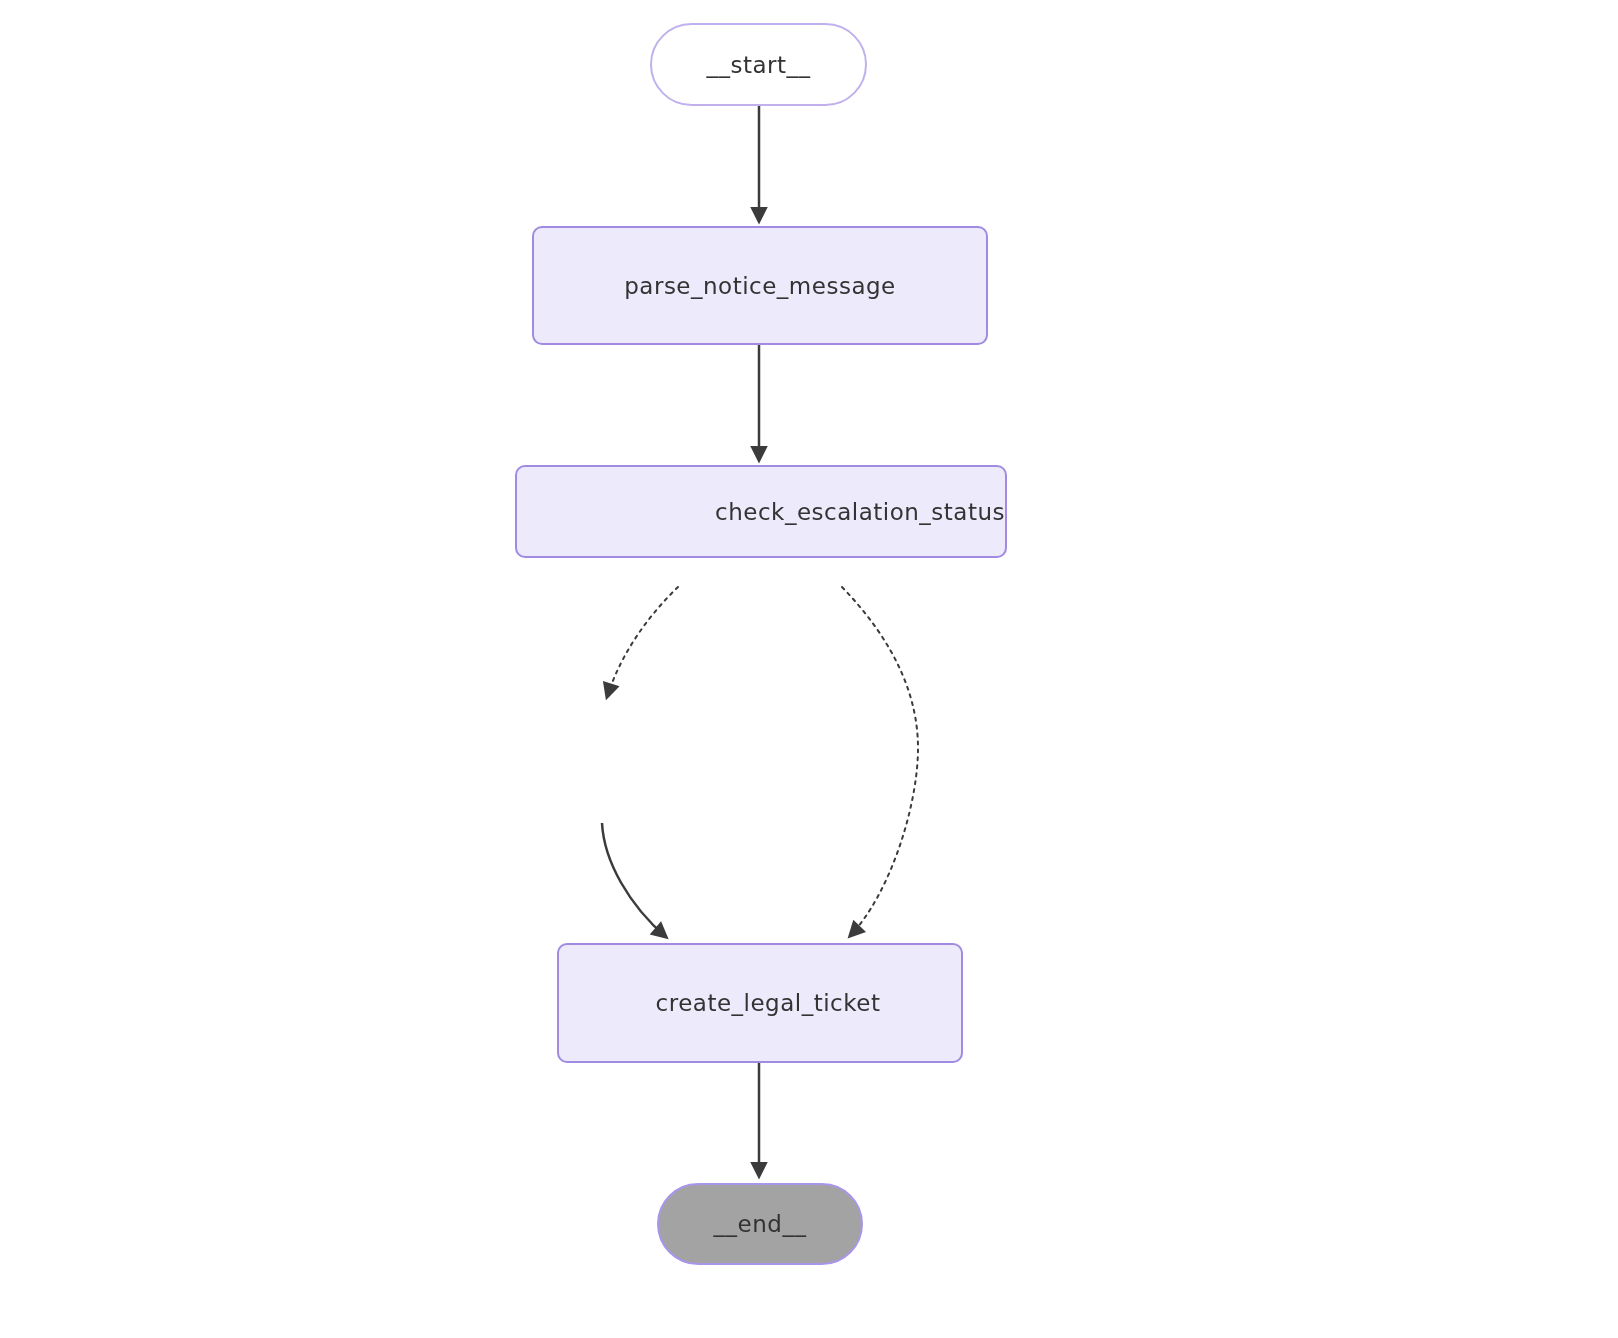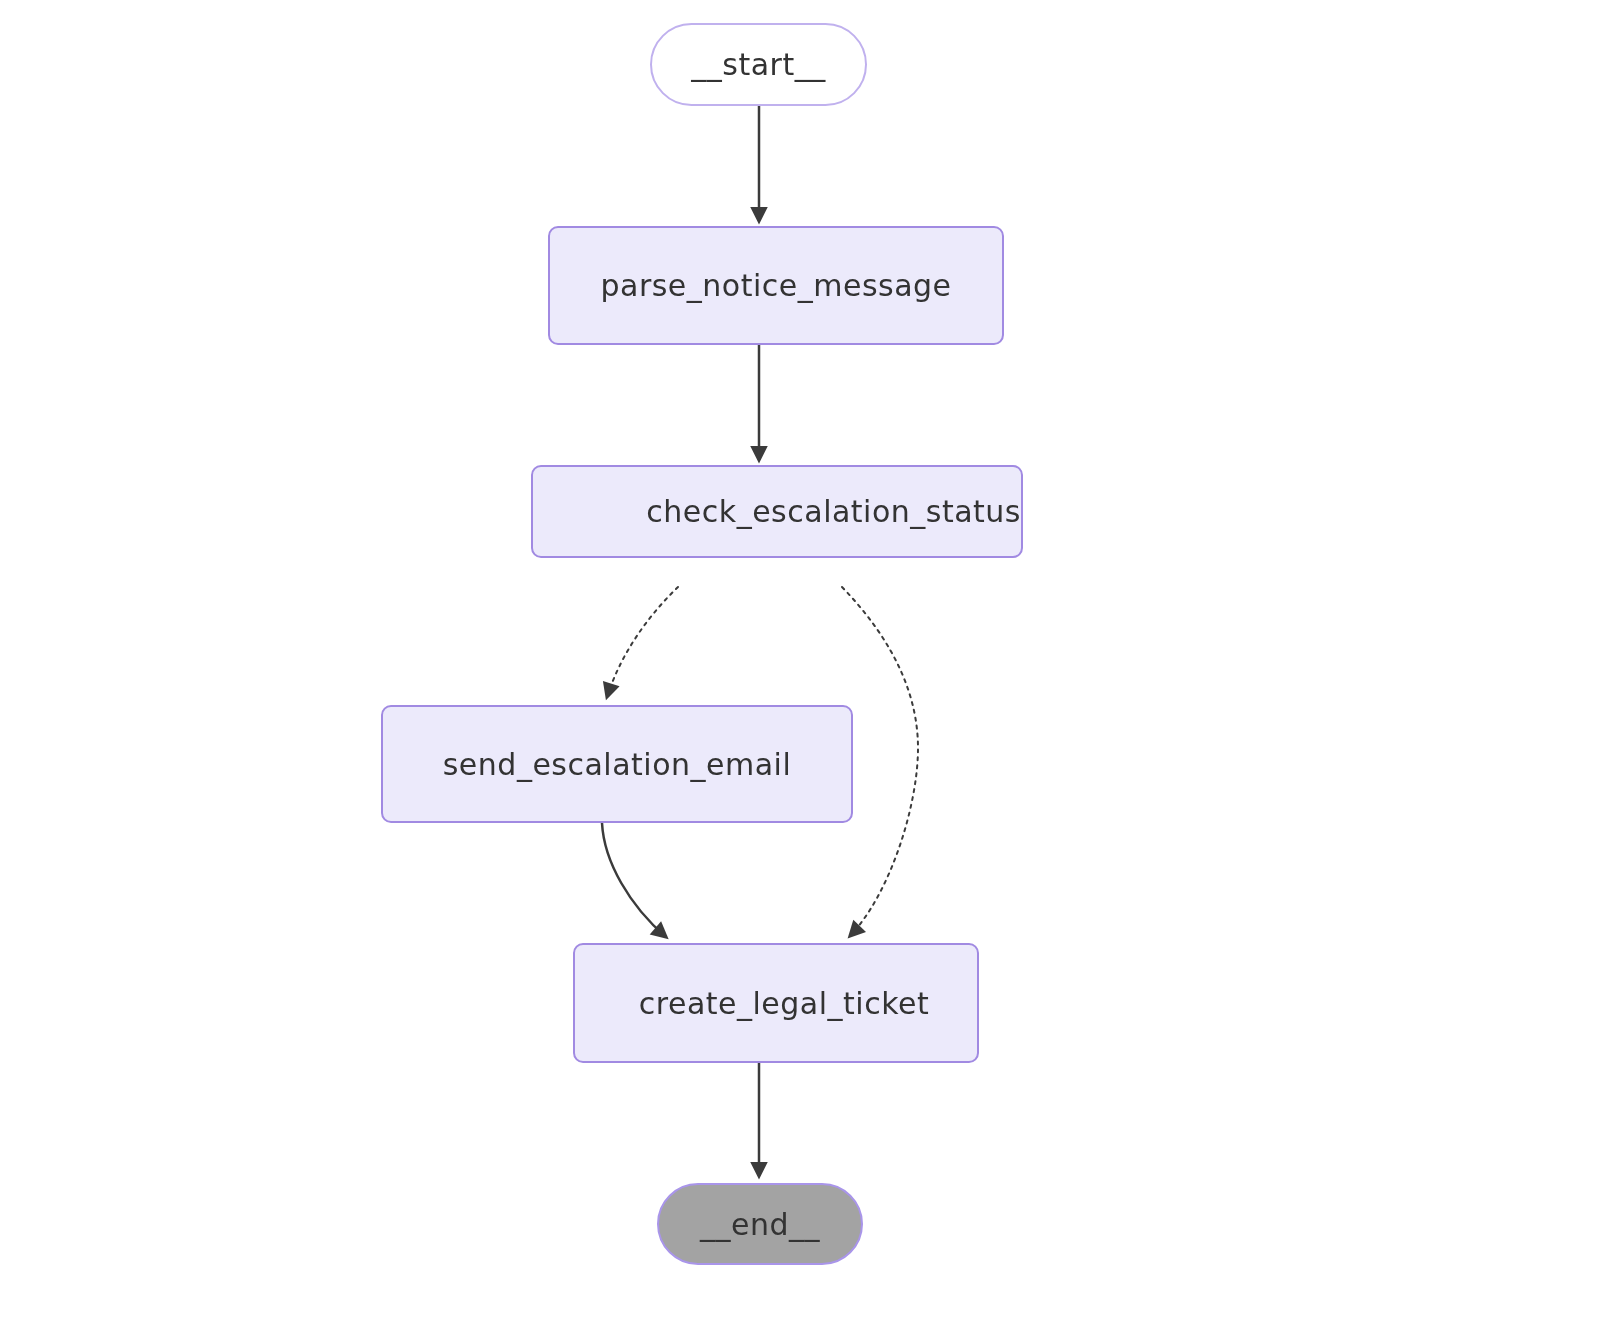--- a/index.html
+++ b/index.html
@@ -34,30 +34,29 @@
     stroke-width: 2;
     stroke-dasharray: 3 5;
     stroke-linecap: round;
   }
   .node {
     position: absolute;
     box-sizing: border-box;
     display: flex;
     align-items: center;
     justify-content: center;
-    font-size: 30px;
+    font-size: 23px;
     color: #333333;
     white-space: nowrap;
     letter-spacing: 0.5px;
   }
   .node-rect {
     background: #eceafb;
     border: 2px solid #a18ae2;
     border-radius: 10px;
-    margin-left: 16px;
   }
   .node-stadium {
     border-radius: 42px;
   }
   .node-start {
     background: #ffffff;
     border: 2px solid #c0b1ee;
   }
   .node-end {
     background: #a3a3a3;
@@ -100,23 +99,20 @@
   </div>
 
   <div class="node node-rect n-parse">
     <span>parse_notice_message</span>
   </div>
 
   <div class="node node-rect n-check">
     <span>check_escalation_status</span>
   </div>
 
-  <div class="node node-rect n-send">
-    <span>send_escalation_email</span>
-  </div>
 
   <div class="node node-rect n-create">
     <span>create_legal_ticket</span>
   </div>
 
   <div class="node node-stadium node-end n-end">
     <span>__end__</span>
   </div>
 
 </div>

